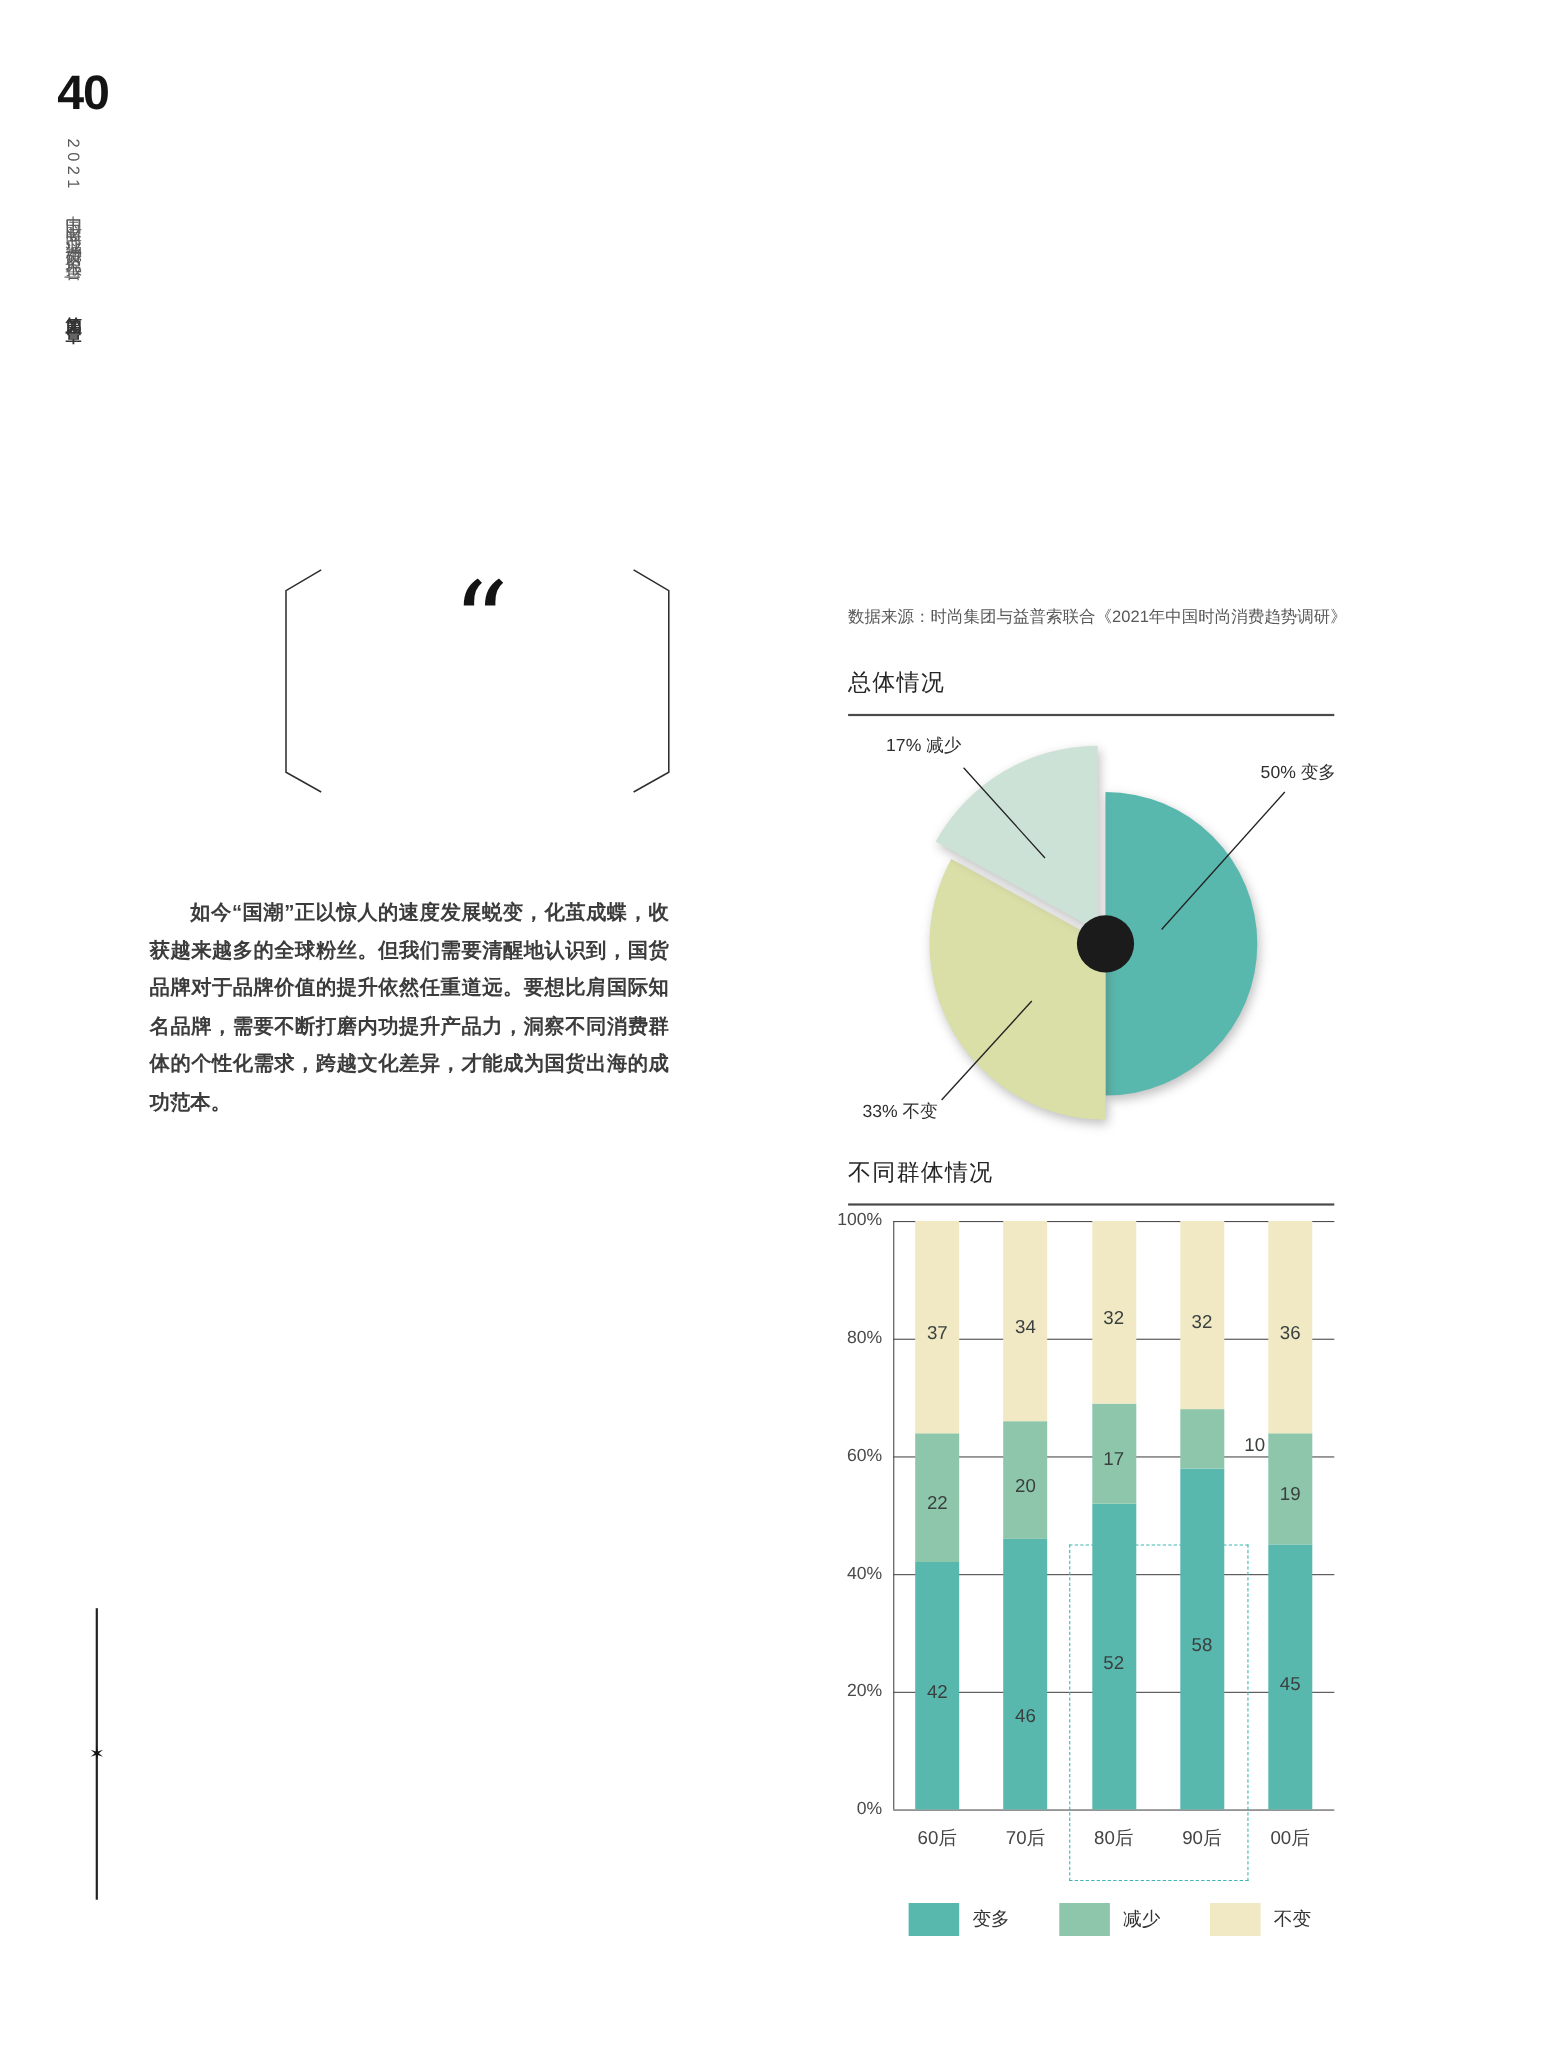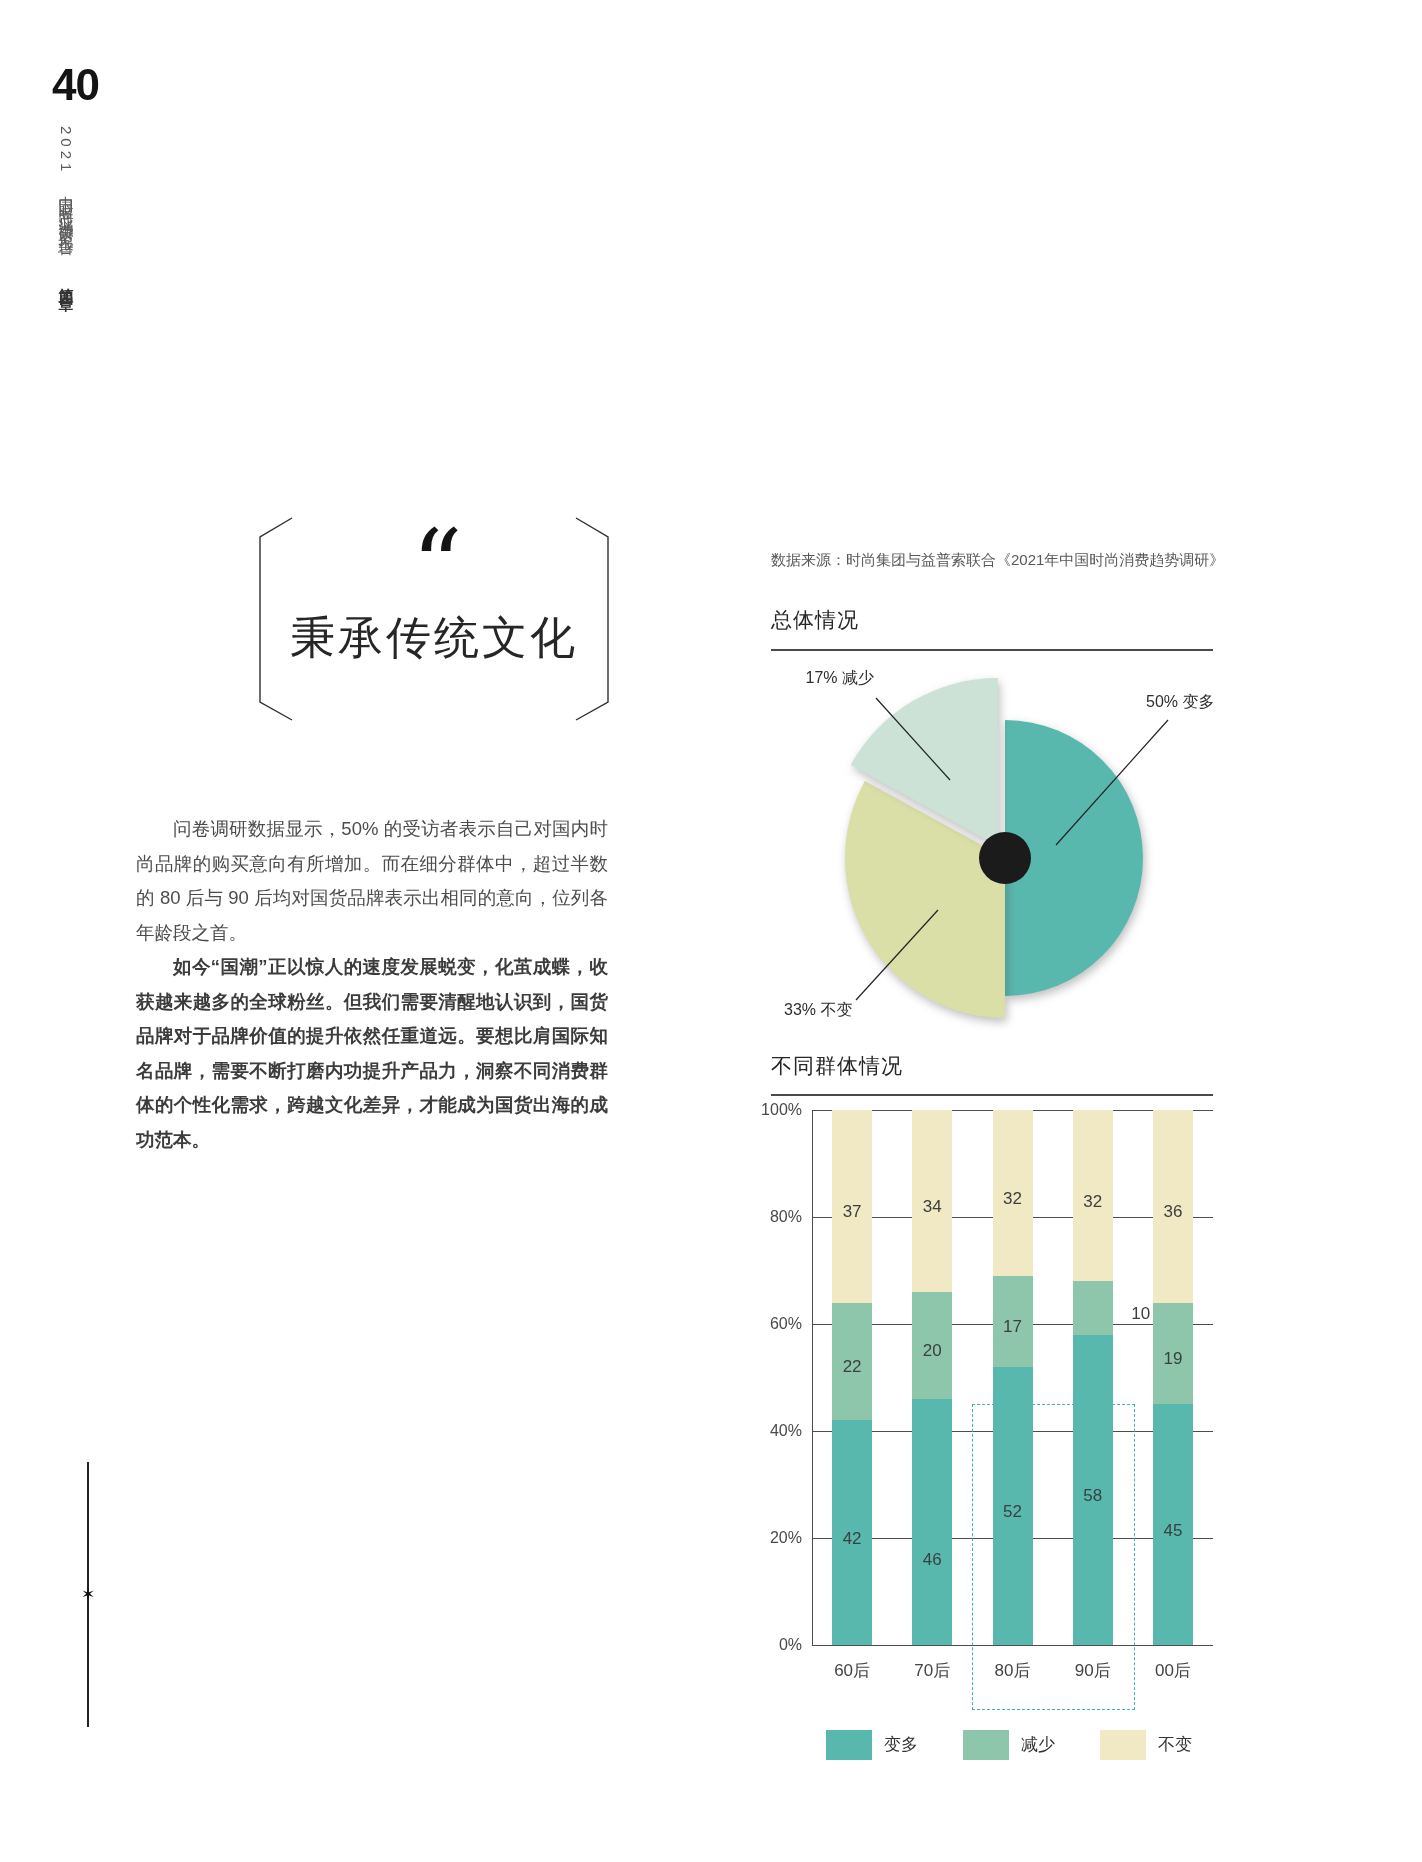--- a/index.html
+++ b/index.html
@@ -52,24 +52,22 @@
     <span class="chap">第四章</span>
   </div>
   <div class="abs margin-line"></div>
   <div class="abs margin-star">✶</div>
 
   <svg class="abs" style="left:255px;top:515px;" width="360" height="210" viewBox="0 0 360 210">
     <polyline points="37,3 5,22 5,187 37,205" fill="none" stroke="#2f2f2f" stroke-width="1.4"></polyline>
     <polyline points="321,3 353,22 353,187 321,205" fill="none" stroke="#2f2f2f" stroke-width="1.4"></polyline>
   </svg>
   <div class="abs quote-mark">“</div>
-  <div class="abs quote-text">秉承传统文化</div>
 
   <div class="abs article">
-    <p>问卷调研数据显示，50% 的受访者表示自己对国内时尚品牌的购买意向有所增加。而在细分群体中，超过半数的 80 后与 90 后均对国货品牌表示出相同的意向，位列各年龄段之首。</p>
     <p class="emph">如今“国潮”正以惊人的速度发展蜕变，化茧成蝶，收获越来越多的全球粉丝。但我们需要清醒地认识到，国货品牌对于品牌价值的提升依然任重道远。要想比肩国际知名品牌，需要不断打磨内功提升产品力，洞察不同消费群体的个性化需求，跨越文化差异，才能成为国货出海的成功范本。</p>
   </div>
 
   <div class="abs fig-source">数据来源：时尚集团与益普索联合《2021年中国时尚消费趋势调研》</div>
 
   <div class="abs sec-head" style="left:771px;top:606px;">总体情况</div>
   <div class="abs sec-rule" style="left:771px;top:649px;"></div>
   <div class="abs pie-wrap" id="pie-area">
       <svg width="470" height="420" viewBox="0 0 470 420">
         <path d="M 235 208 L 235 70 A 138 138 0 0 1 235.00000000000003 346 Z" fill="#59b8ae" class="pslice"></path>

